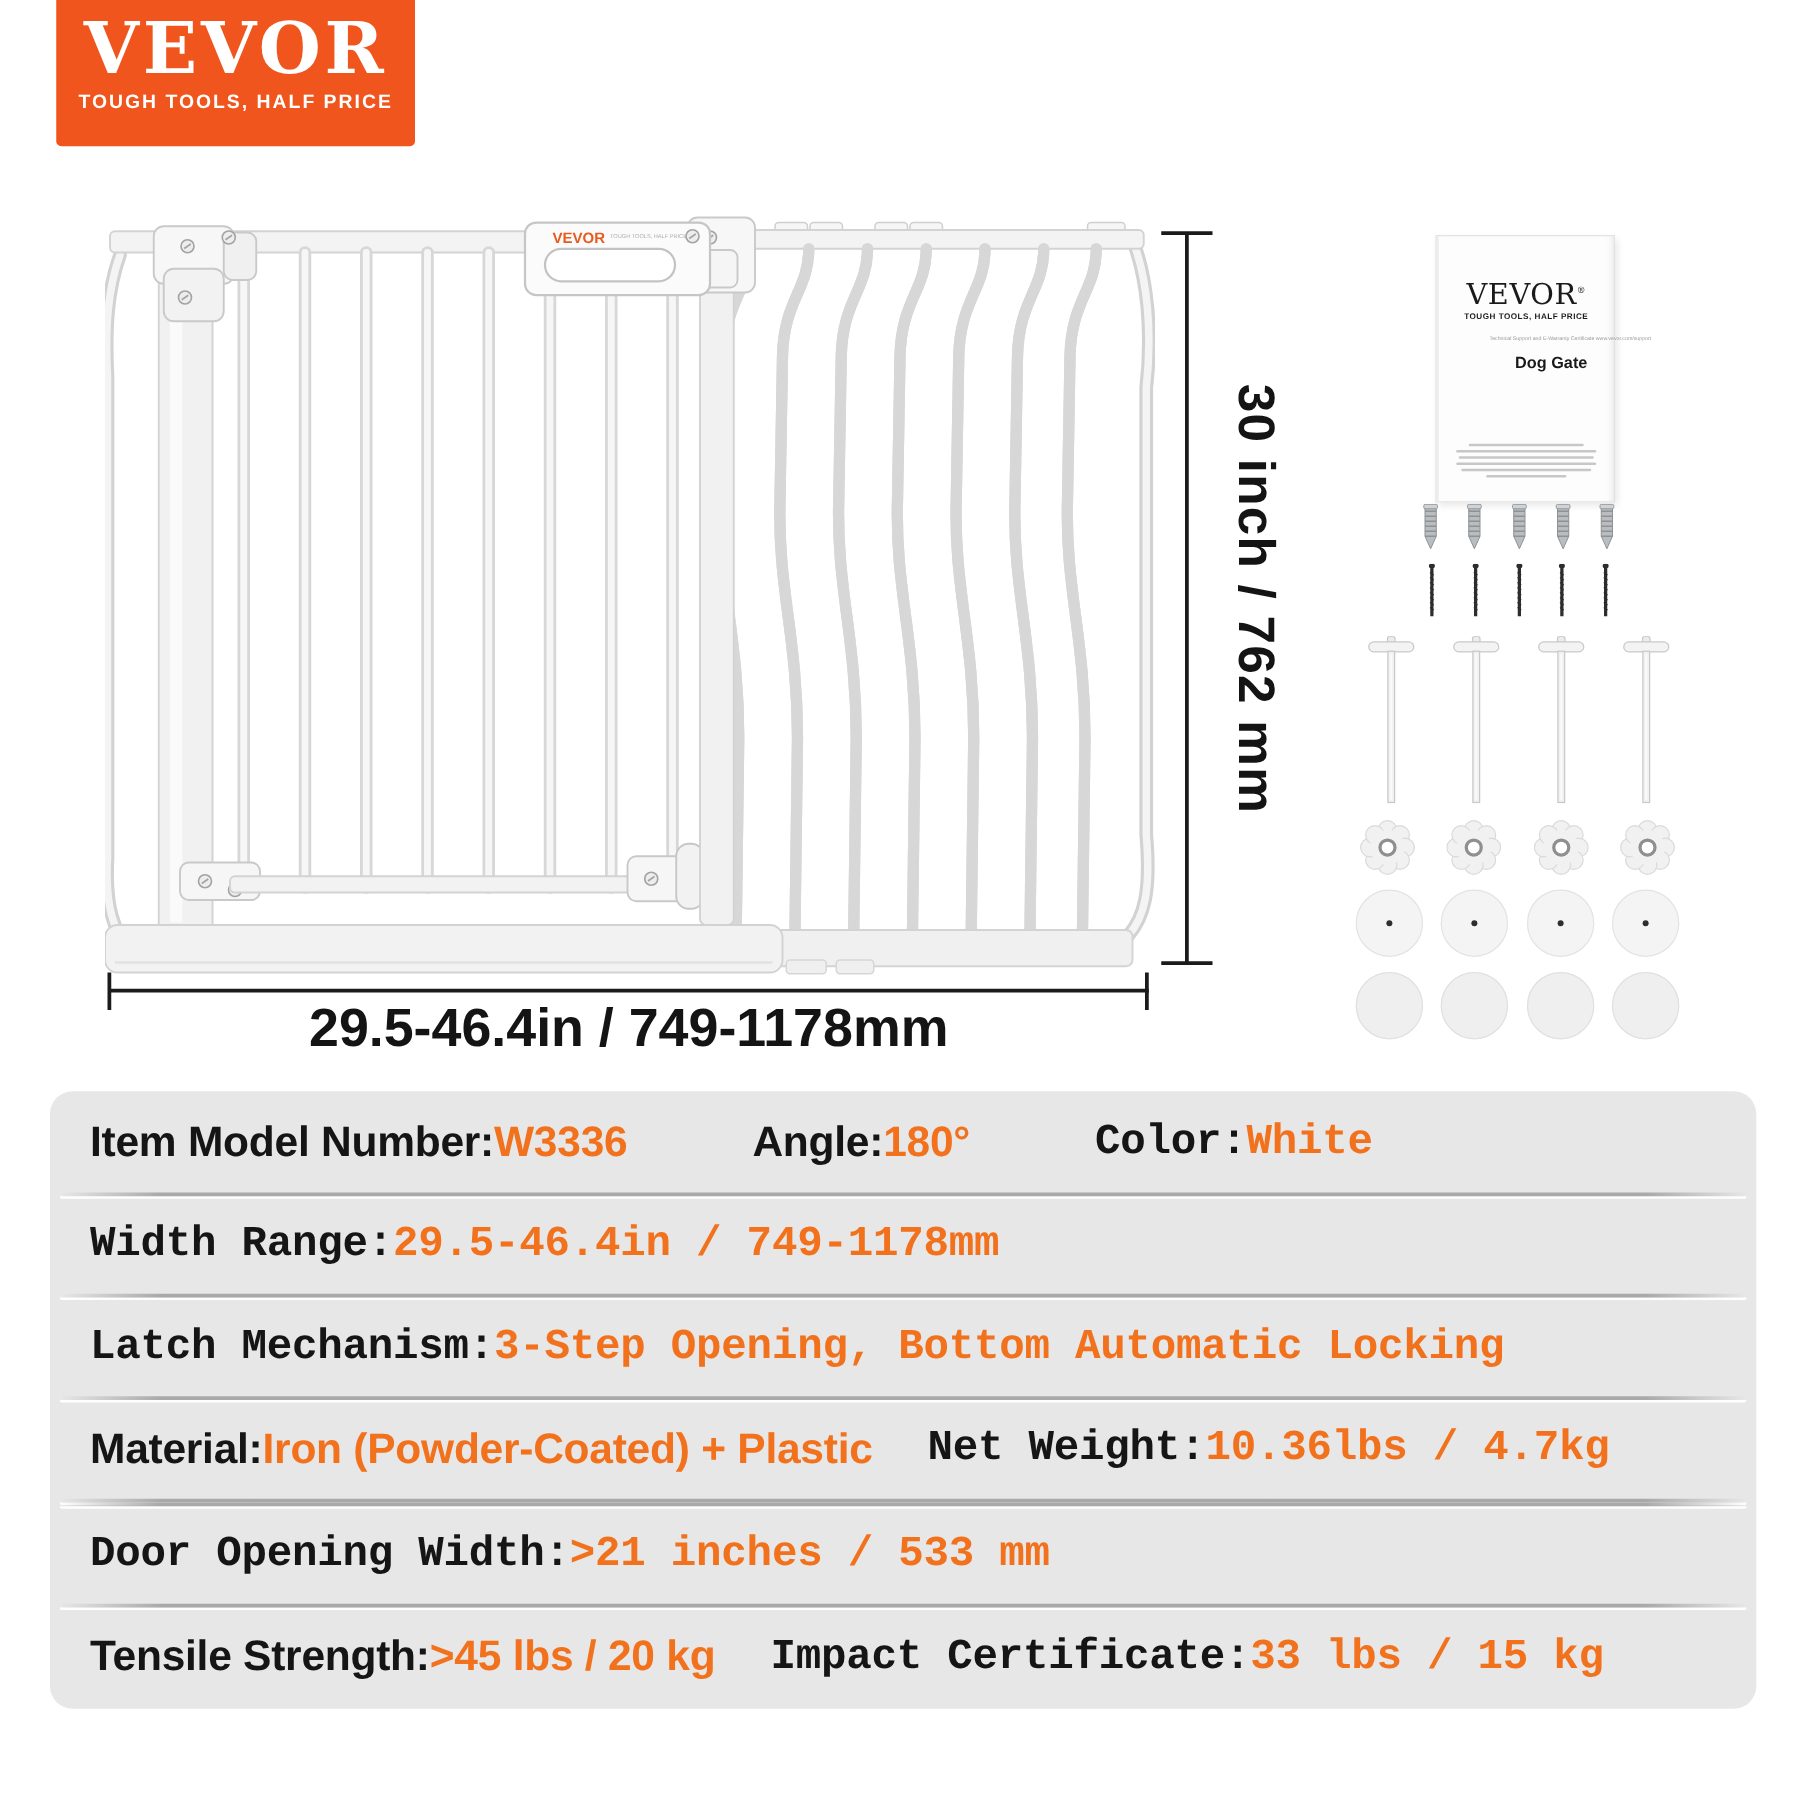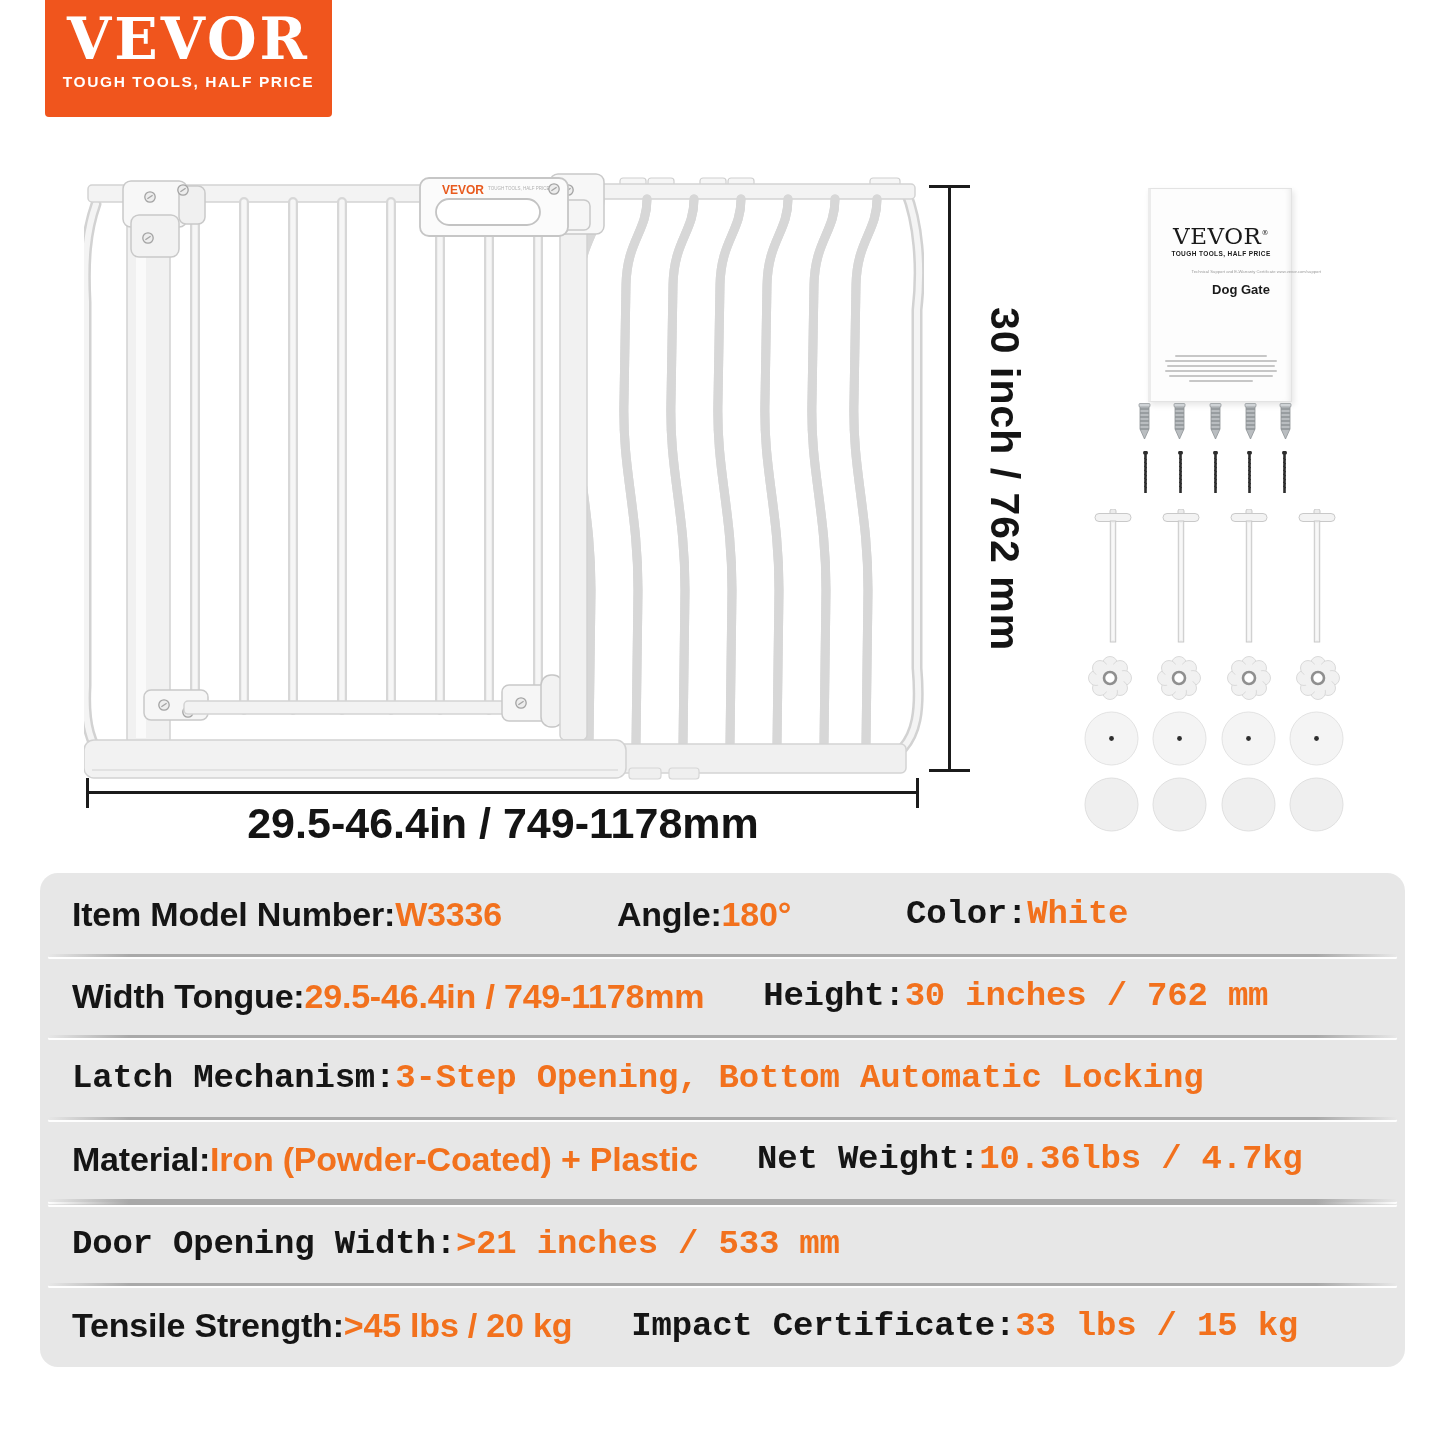--- a/index.html
+++ b/index.html
@@ -52,21 +52,21 @@
   #hw-rods{left:1094px;top:509px;width:242px;}
   #hw-knobs{left:1088px;top:656px;width:252px;}
   #hw-pads-dot{left:1084px;top:711px;width:260px;}
   #hw-pads-plain{left:1084px;top:777px;width:260px;}
 
   
   .spec-table{left:40px;top:873px;width:1365px;height:494px;background:var(--table-bg,#E7E7E7);
               border-radius:18px;display:flex;flex-direction:column;overflow:hidden;
               box-sizing:border-box;padding:2px 0;}
   .spec-row{flex:1;display:flex;align-items:center;padding:0 32px;font-size:34px;
-            font-weight:bold;white-space:nowrap;letter-spacing:-.2px;gap:15px;}
+            font-weight:bold;white-space:nowrap;letter-spacing:-.2px;}
   .spec-row .pair{display:flex;margin-right:44px;}
   .spec-row .pair:last-child{margin-right:0;font-family:Liberation Mono, monospace;}
   .spec-row.r0 .pair{margin-right:100px;}
   .spec-row .lbl{color:#151515;}
   .spec-row .val{color:var(--value-orange,#F2711D);}
   .sep{height:3px;margin:0 8px;border-radius:2px;flex:0 0 auto;
        background:linear-gradient(90deg,rgba(170,170,170,0) 0%,#a9a9a9 6%,#a9a9a9 94%,rgba(170,170,170,0) 100%);
        box-shadow:0 2px 0 rgba(255,255,255,.95);}
 </style>
 </head>
@@ -405,26 +405,22 @@
         <span class="val">180°</span>
       </div>
       <div class="pair">
         <span class="lbl">Color: </span>
         <span class="val">White</span>
       </div>
     </div>
     <div class="sep"></div>
     <div class="spec-row r1">
       <div class="pair">
-        <span class="lbl">Width Tongue: </span>
+        <span class="lbl">Width Range: </span>
         <span class="val">29.5-46.4in / 749-1178mm</span>
-      </div>
-      <div class="pair">
-        <span class="lbl">Height: </span>
-        <span class="val">30 inches / 762 mm</span>
       </div>
     </div>
     <div class="sep"></div>
     <div class="spec-row r2">
       <div class="pair">
         <span class="lbl">Latch Mechanism: </span>
         <span class="val">3-Step Opening, Bottom Automatic Locking</span>
       </div>
     </div>
     <div class="sep"></div>

